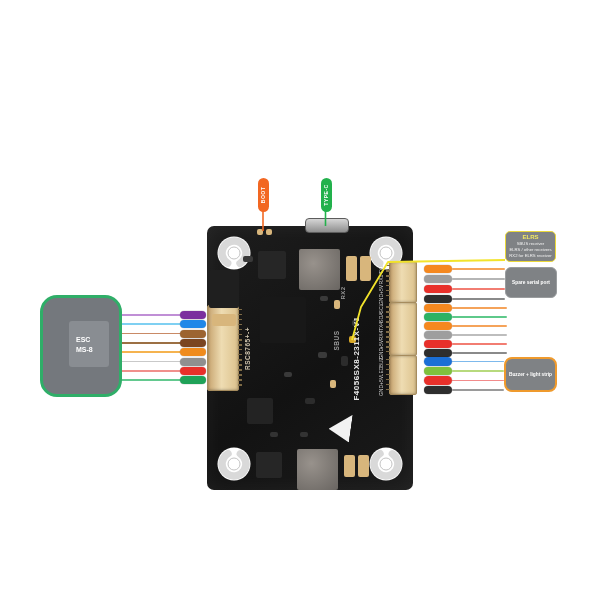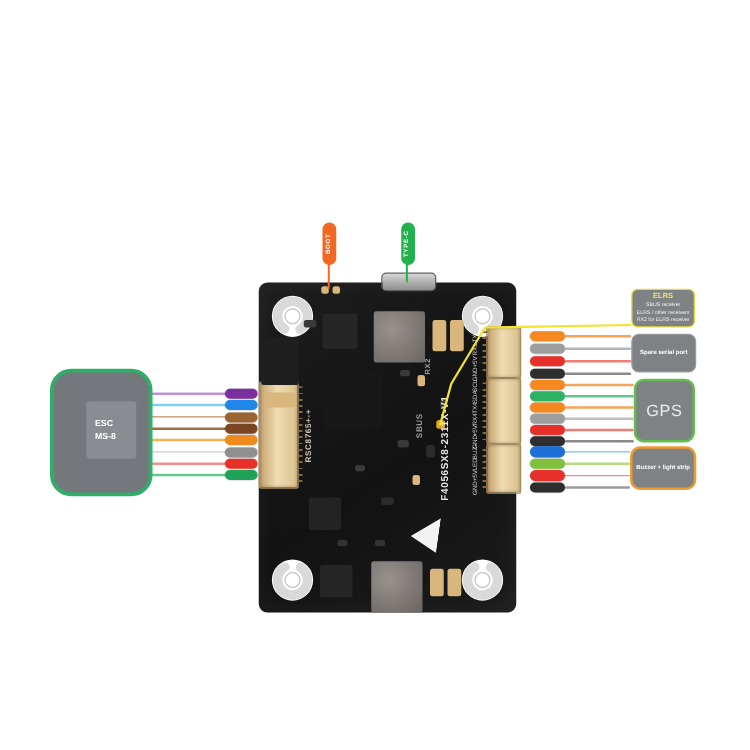--- a/index.html
+++ b/index.html
@@ -199,16 +199,15 @@
     </div>
   </div>
 
   <div class="callout co-elrs" id="co-elrs" style="border-color: rgb(234, 216, 57);">
     <div class="t">ELRS</div>
     <div class="l">SBUS receiver</div>
     <div class="l">ELRS / other receivers</div>
     <div class="l">RX2 for ELRS receiver</div>
   </div>
   <div class="callout co-serial" id="co-0" style="border-color: rgb(153, 156, 158);">Spare serial port</div>
-  <div class="callout co-gps" id="co-1" style="border-color: rgb(98, 191, 77);">GPS</div>
   <div class="callout co-buz" id="co-2" style="border-color: rgb(239, 154, 45);">Buzzer + light strip</div>
 
 </div>
 
 </body></html>

